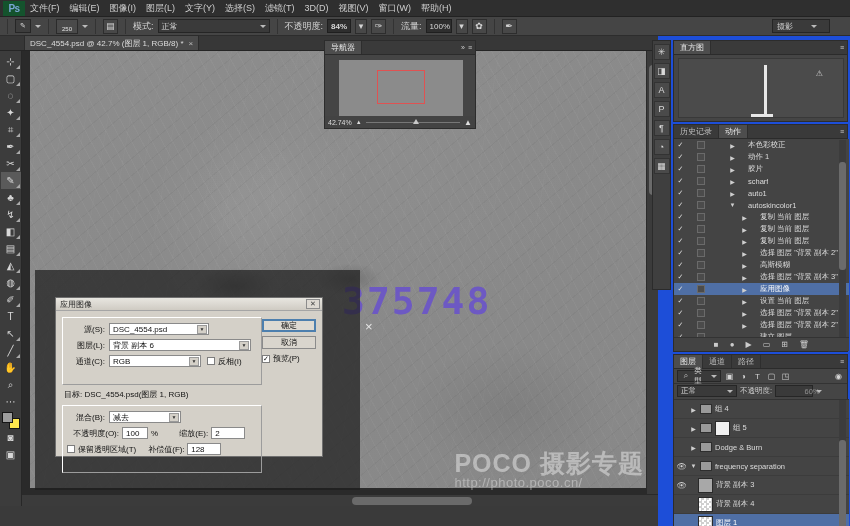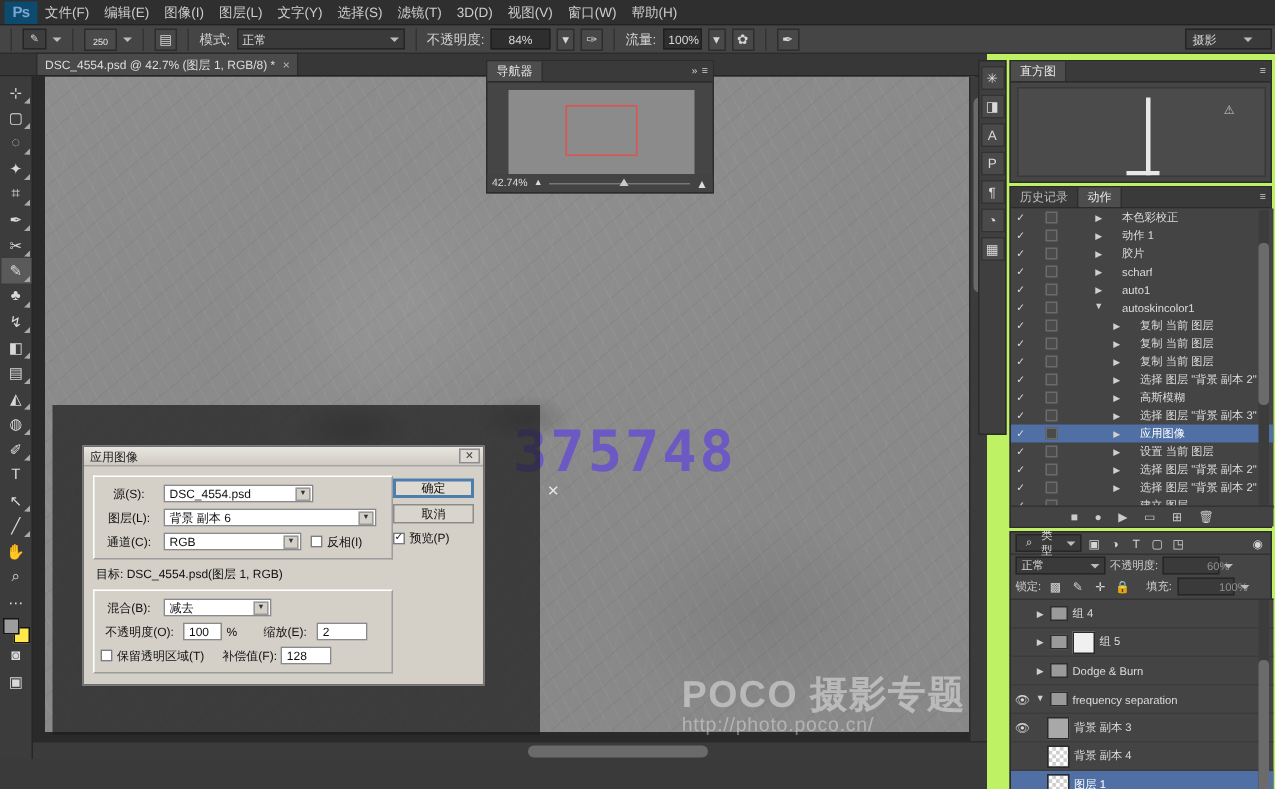--- a/index.html
+++ b/index.html
@@ -16,21 +16,21 @@
 
   
   .menubar {
     position: absolute; left:0; top:0; width:850px; height:17px;
     background: #2f2f2f;
     display: flex; align-items: center;
     border-bottom: 1px solid #222;
   }
   .ps-logo {
     width: 22px; height: 15px; margin-left:3px;
-    background: #0c4a6e; color:#7aa6d6;
+    background: #14532d; color:#7aa6d6;
     font-size: 10px; font-weight: bold;
     display:flex; align-items:center; justify-content:center;
     letter-spacing: -0.5px;
   }
   .menu-item {
     padding: 0 5px; height:17px; line-height:17px;
     font-size: 9px; color:#cdcdcd; white-space: nowrap; cursor: default;
   }
 
   
@@ -59,22 +59,22 @@
   .brush-size-box{
     width:22px;height:15px;background:#4a4a4a;border:1px solid #2b2b2b;
     color:#e4e4e4;font-size:6px;display:flex;flex-direction:column;
     align-items:center;justify-content:flex-end;line-height:6px;padding-bottom:1px;
   }
   .icon-btn {
     width:15px;height:15px;background:#484848;border:1px solid #2d2d2d;
     display:flex;align-items:center;justify-content:center;font-size:9px;color:#d5d5d5;
   }
   .opt-right {
-    position:absolute; right:2px; top:2px;
-    display:flex; align-items:flex-start; gap:3px;
+    position:absolute; right:20px; top:2px;
+    display:flex; align-items:flex-start; gap:3px;font-family:Liberation Mono, monospace;
   }
   .opt-workspace{
     background:#3a3a3a;border:1px solid #252525;color:#d0d0d0;
     height:14px;line-height:13px;font-size:8px;padding:0 12px 0 4px;min-width:58px;
     display:flex;align-items:center;justify-content:space-between;
   }
 
   
   .tabbar {
     position:absolute; left:0; top:36px; width:850px; height:15px;
@@ -184,22 +184,22 @@
   .dlg-close{
     width:14px; height:10px; border:1px solid #8c8c8c; background:#ddd9d2;
     font-size:7px; display:flex; align-items:center; justify-content:center; color:#444;
   }
   .dlg-body{ position:relative; padding:6px 6px 0 6px; height:147px; }
   .dlg-group{
     border:1px solid #9c9c9c; border-top-color:#fff; border-left-color:#fff;
     padding:5px 4px; margin-bottom:4px;
   }
   .row{ display:flex; align-items:center; margin-bottom:4px; }
-  .row:last-child{ margin-bottom:0; }
-  .lbl{ font-size:8px; color:#111; text-align:center; white-space:nowrap; }
+  .row:last-child{ margin-bottom:12px; }
+  .lbl{ font-size:8px; color:#111; text-align:right; white-space:nowrap; }
   .combo{
     background:#fff; border:1px solid #8a8a8a; height:12px; line-height:11px;
     font-size:8px; padding:0 12px 0 3px; position:relative; color:#111;
   }
   .combo .arw{
     position:absolute; right:1px; top:1px; width:10px; height:9px;
     background:#d4d0c8; border:1px solid #9a9a9a;
     display:flex; align-items:center; justify-content:center; font-size:5px; color:#333;
   }
   .txtbox{
@@ -211,21 +211,21 @@
   .dlg-btns{ position:absolute; right:6px; top:8px; width:54px;text-align:right; }
   .btn{
     height:13px; background:#d9d5cd; border:1px solid #8b8b8b;
     font-size:8px; color:#111; display:flex; align-items:center; justify-content:center;
     margin-bottom:4px;
   }
   .btn.default{ border:2px solid #4d7fae; background:#dedad2; }
   .dlg-target{ font-size:8px; color:#111; margin:0 0 5px 2px; }
 
   
-  .panel-col{ position:absolute; right:0; top:36px; width:192px; height:490px; background:#bef264; }
+  .panel-col{ position:absolute; right:0; top:36px; width:192px; height:490px; background:#1d4ed8; }
   .nav-panel{
     position:absolute; left:0; top:0; width:152px; height:89px;
     background:#454545; border:1px solid #2c2c2c;
   }
   .panel-tabbar{
     height:14px; background:#3a3a3a; display:flex; align-items:stretch;
     border-bottom:1px solid #2b2b2b;
   }
   .ptab{
     font-size:8px; color:#bdbdbd; padding:0 6px; display:flex; align-items:center;
@@ -374,21 +374,21 @@
     <div class="opt-sep"></div>
     <div class="icon-btn">▤</div>
     <div class="opt-sep"></div>
     <div class="opt-label">模式:</div>
     <div class="opt-select" style="width:112px;">
       <span>正常</span>
       <span class="caret"></span>
     </div>
     <div class="opt-sep"></div>
     <div class="opt-label">不透明度:</div>
-    <div class="opt-field" style="width:40px;">84%</div>
+    <div class="opt-field" style="width:24px;font-weight:bold;">84%</div>
     <div class="icon-btn" style="width:12px;">▾</div>
     <div class="icon-btn">✑</div>
     <div class="opt-sep"></div>
     <div class="opt-label">流量:</div>
     <div class="opt-field" style="width:26px;">100%</div>
     <div class="icon-btn" style="width:12px;">▾</div>
     <div class="icon-btn">✿</div>
     <div class="opt-sep"></div>
     <div class="icon-btn">✒</div>
     <div class="opt-right">
@@ -714,20 +714,28 @@
         <span>■</span>
         <span>●</span>
         <span>▶</span>
         <span>▭</span>
         <span>⊞</span>
         <span>🗑</span>
       </div>
     </div>
 
     <div class="layers-panel" style="left:15px; top:318px;">
+      <div class="panel-tabbar">
+        <div class="ptab sel">图层</div>
+        <div class="ptab">通道</div>
+        <div class="ptab">路径</div>
+        <div class="ptab-menu">
+          <span class="dd-icon">≡</span>
+        </div>
+      </div>
 
       <div class="lay-filter">
         <div class="lay-filter-box" style="width:44px;">
           <span class="mini-ic">⌕</span>
           <span>类型</span>
           <span class="caret"></span>
         </div>
         <span class="mini-ic">▣</span>
         <span class="mini-ic">◑</span>
         <span class="mini-ic">T</span>

